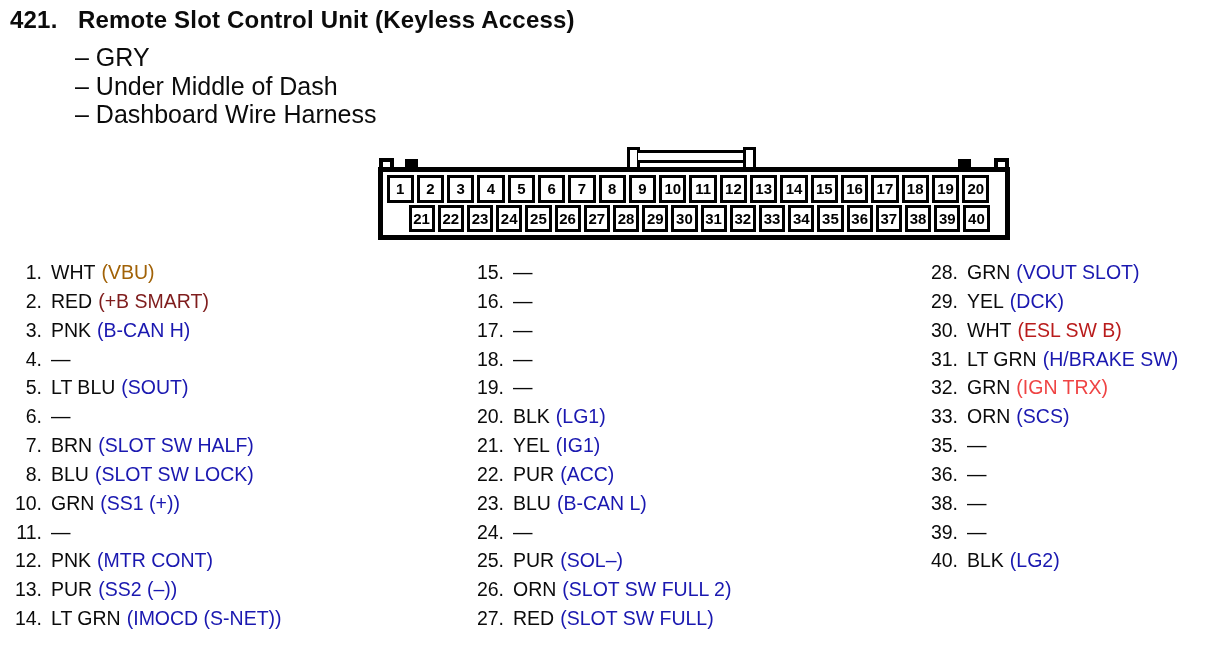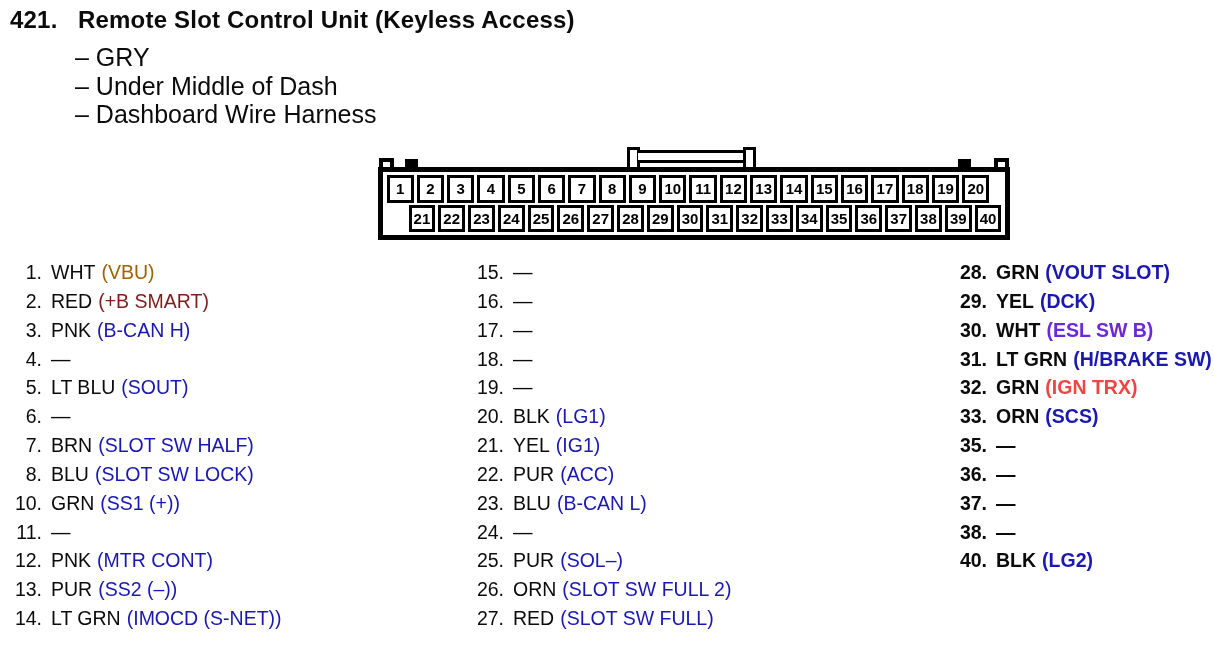--- a/index.html
+++ b/index.html
@@ -17,21 +17,21 @@
 
   
   .connector-wrap { position:absolute; left:378px; top:147px; width:632px; height:94px; }
   .connector-body {
     position:absolute; left:0; top:20px; width:632px; height:73px;
     box-sizing:border-box; border:5px solid #000; background:#fff;
     display:flex; flex-direction:column;
   }
   .crow { flex:1; display:flex; align-items:stretch; }
   .crow.top    { padding:2px 14px 0 2px; }
-  .crow.bottom { padding:0 2px 2px 24px; }
+  .crow.bottom { padding:0 14px 2px 24px; }
   .ccell {
     flex:1; margin:1px 1.5px; box-sizing:border-box;
     border:3px solid #000; background:#fff;
     display:flex; align-items:center; justify-content:center;
     font-size:15px; font-weight:bold; color:#000;
   }
   .latch { position:absolute; left:249px; top:0; width:129px; height:27px; }
   .latch-post {
     position:absolute; top:0; width:13px; height:27px; box-sizing:border-box;
     border:3.5px solid #000; border-bottom:none; background:#fff;
@@ -50,21 +50,21 @@
   .hook-right { right:1px; }
   .tab { position:absolute; top:12px; width:13px; height:9px; background:#000; }
   .tab-left  { left:27px; }
   .tab-right { left:580px; }
 
   
   .pin-list { position:absolute; left:0; top:258px; width:1214px; height:412px; font-size:19.5px; }
   .pin-col { position:absolute; top:0; }
   .pin-col.c1 { left:6px;   }
   .pin-col.c2 { left:458px; }
-  .pin-col.c3 { left:919px;font-weight:bold; }
+  .pin-col.c3 { left:890px; }
   .pin-row { height:28.85px; line-height:28.85px; white-space:nowrap; }
   .pin-num { display:inline-block; text-align:right; color:#0b0b0b; }
   .pin-col.c1 .pin-num { width:36px; }
   .pin-col.c2 .pin-num { width:46px; }
   .pin-col.c3 .pin-num { width:68px; }
   .pin-color  { margin-left:9px; color:#0b0b0b; }
   .pin-signal { margin-left:6px; }
 </style>
 </head>
 <body>
@@ -166,25 +166,25 @@
         <div class="pin-row"><span class="pin-num">22.</span><span class="pin-color">PUR</span><span class="pin-signal" style="color: rgb(26, 24, 176);">(ACC)</span></div>
         <div class="pin-row"><span class="pin-num">23.</span><span class="pin-color">BLU</span><span class="pin-signal" style="color: rgb(26, 24, 176);">(B-CAN L)</span></div>
         <div class="pin-row"><span class="pin-num">24.</span><span class="pin-color">—</span></div>
         <div class="pin-row"><span class="pin-num">25.</span><span class="pin-color">PUR</span><span class="pin-signal" style="color: rgb(26, 24, 176);">(SOL–)</span></div>
         <div class="pin-row"><span class="pin-num">26.</span><span class="pin-color">ORN</span><span class="pin-signal" style="color: rgb(26, 24, 176);">(SLOT SW FULL 2)</span></div>
         <div class="pin-row"><span class="pin-num">27.</span><span class="pin-color">RED</span><span class="pin-signal" style="color: rgb(26, 24, 176);">(SLOT SW FULL)</span></div>
       </div>
     <div class="pin-col c3" id="pin-col3">
         <div class="pin-row"><span class="pin-num">28.</span><span class="pin-color">GRN</span><span class="pin-signal" style="color: rgb(26, 24, 176);">(VOUT SLOT)</span></div>
         <div class="pin-row"><span class="pin-num">29.</span><span class="pin-color">YEL</span><span class="pin-signal" style="color: rgb(26, 24, 176);">(DCK)</span></div>
-        <div class="pin-row"><span class="pin-num">30.</span><span class="pin-color">WHT</span><span class="pin-signal" style="color: #6d28d9;">(ESL SW B)</span></div>
+        <div class="pin-row"><span class="pin-num">30.</span><span class="pin-color">WHT</span><span class="pin-signal" style="color: #b91c1c;">(ESL SW B)</span></div>
         <div class="pin-row"><span class="pin-num">31.</span><span class="pin-color">LT GRN</span><span class="pin-signal" style="color: rgb(26, 24, 176);">(H/BRAKE SW)</span></div>
         <div class="pin-row"><span class="pin-num">32.</span><span class="pin-color">GRN</span><span class="pin-signal" style="color: #ef4444;">(IGN TRX)</span></div>
         <div class="pin-row"><span class="pin-num">33.</span><span class="pin-color">ORN</span><span class="pin-signal" style="color: rgb(26, 24, 176);">(SCS)</span></div>
         <div class="pin-row"><span class="pin-num">35.</span><span class="pin-color">—</span></div>
         <div class="pin-row"><span class="pin-num">36.</span><span class="pin-color">—</span></div>
-        <div class="pin-row"><span class="pin-num">37.</span><span class="pin-color">—</span></div>
         <div class="pin-row"><span class="pin-num">38.</span><span class="pin-color">—</span></div>
+        <div class="pin-row"><span class="pin-num">39.</span><span class="pin-color">—</span></div>
         <div class="pin-row"><span class="pin-num">40.</span><span class="pin-color">BLK</span><span class="pin-signal" style="color: rgb(26, 24, 176);">(LG2)</span></div>
       </div>
   </div>
 
 </div>
 
 </body></html>

